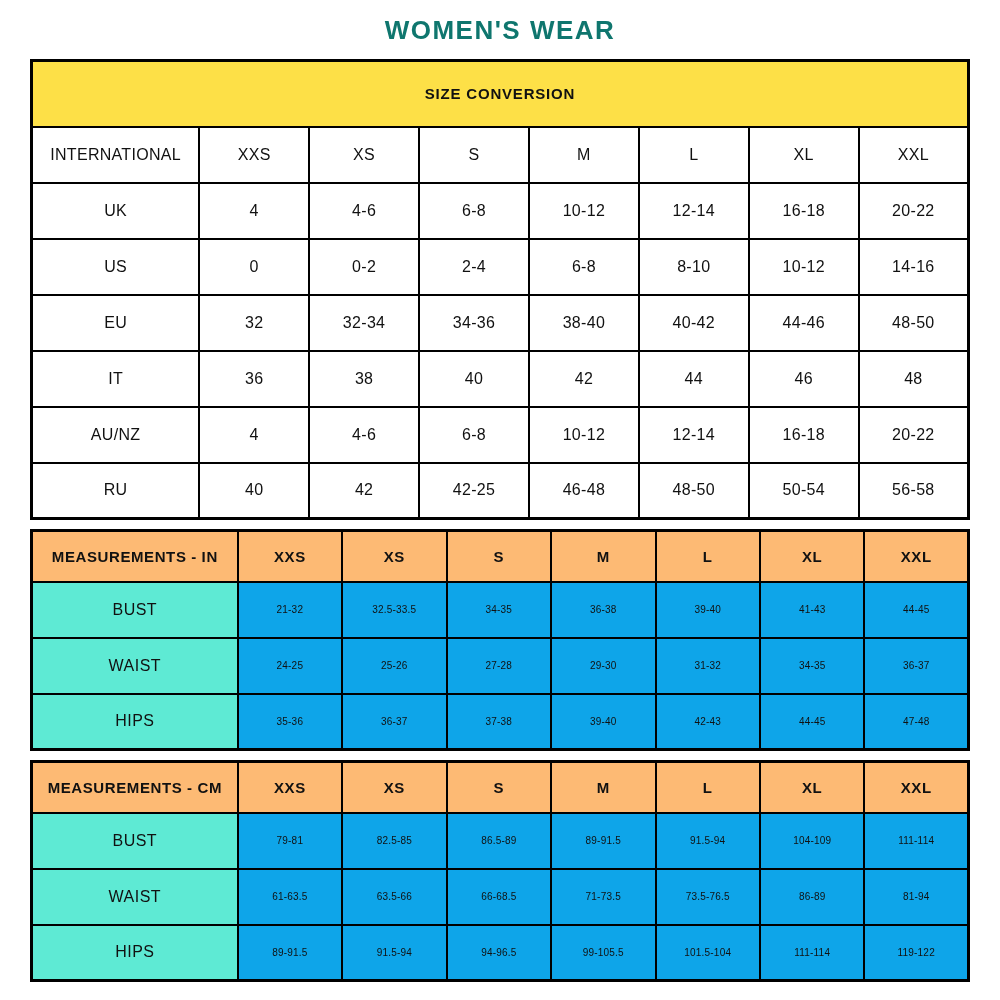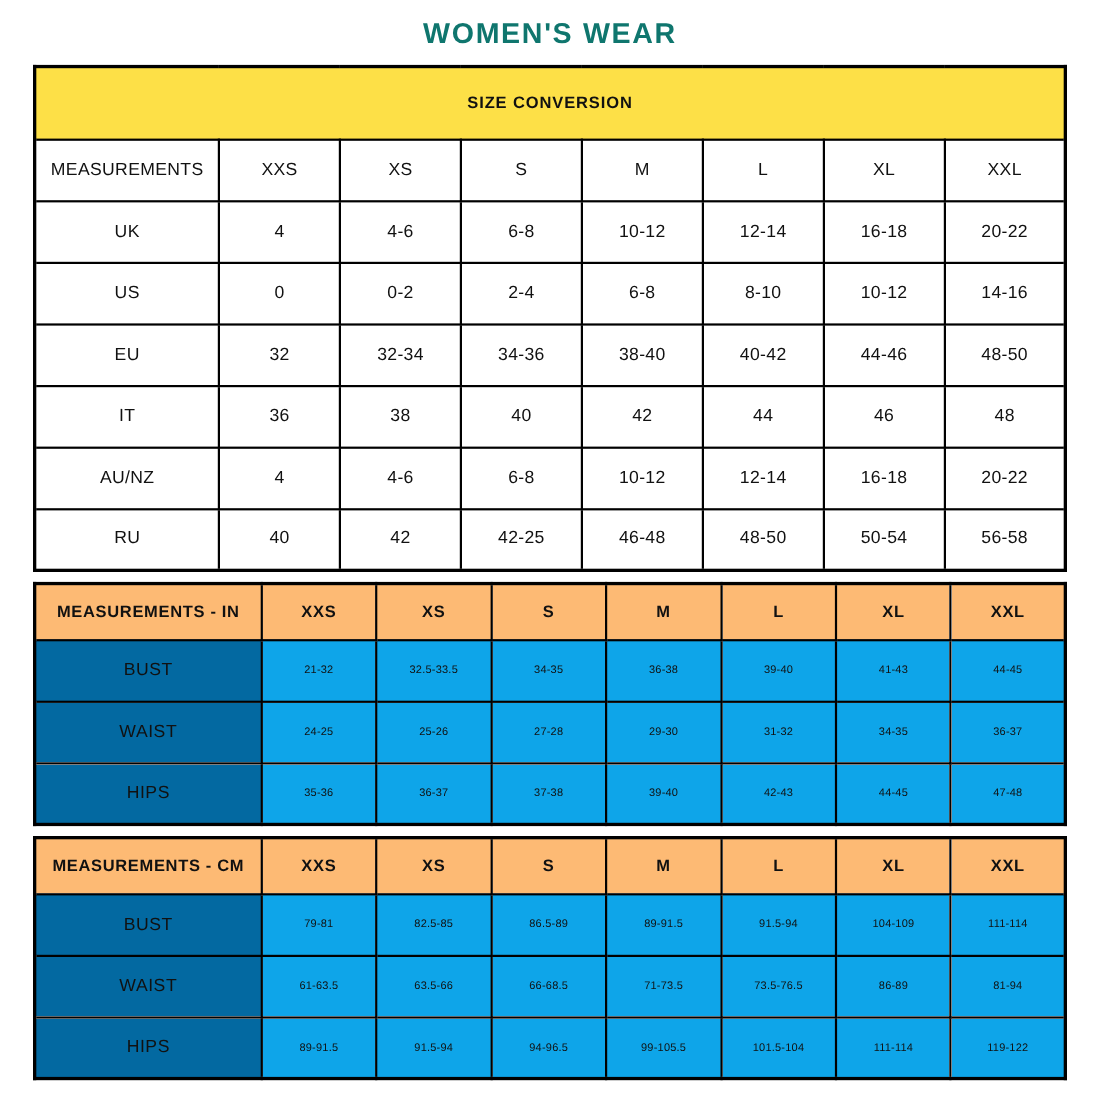--- a/index.html
+++ b/index.html
@@ -57,21 +57,21 @@
     background: #fdba74;
     font-weight: 700;
     font-size: 15px;
     letter-spacing: 0.6px;
     height: 51px;
   }
   .m-label {
     height: 56px;
     font-size: 16px;
     letter-spacing: 0.5px;
-    background: #0369a1;
+    background: #5eead4;
   }
   .m-val {
     height: 56px;
     font-size: 10px;
     letter-spacing: 0.2px;
     background: #0ea5e9;
   }
 </style>
 </head>
 <body>
@@ -91,21 +91,21 @@
         <col style="width:11.73%">
       <col style="width:11.72%">
     </colgroup>
     <tbody>
       <tr>
         <td class="banner-cell" colspan="8">SIZE CONVERSION</td>
       </tr>
     </tbody>
     <tbody id="t1-body">
         <tr>
-          <td class="t1-label">MEASUREMENTS</td>
+          <td class="t1-label">INTERNATIONAL</td>
           <td class="t1-val">XXS</td>
           <td class="t1-val">XS</td>
           <td class="t1-val">S</td>
           <td class="t1-val">M</td>
           <td class="t1-val">L</td>
           <td class="t1-val">XL</td>
           <td class="t1-val">XXL</td>
         </tr>
         <tr>
           <td class="t1-label">UK</td>

